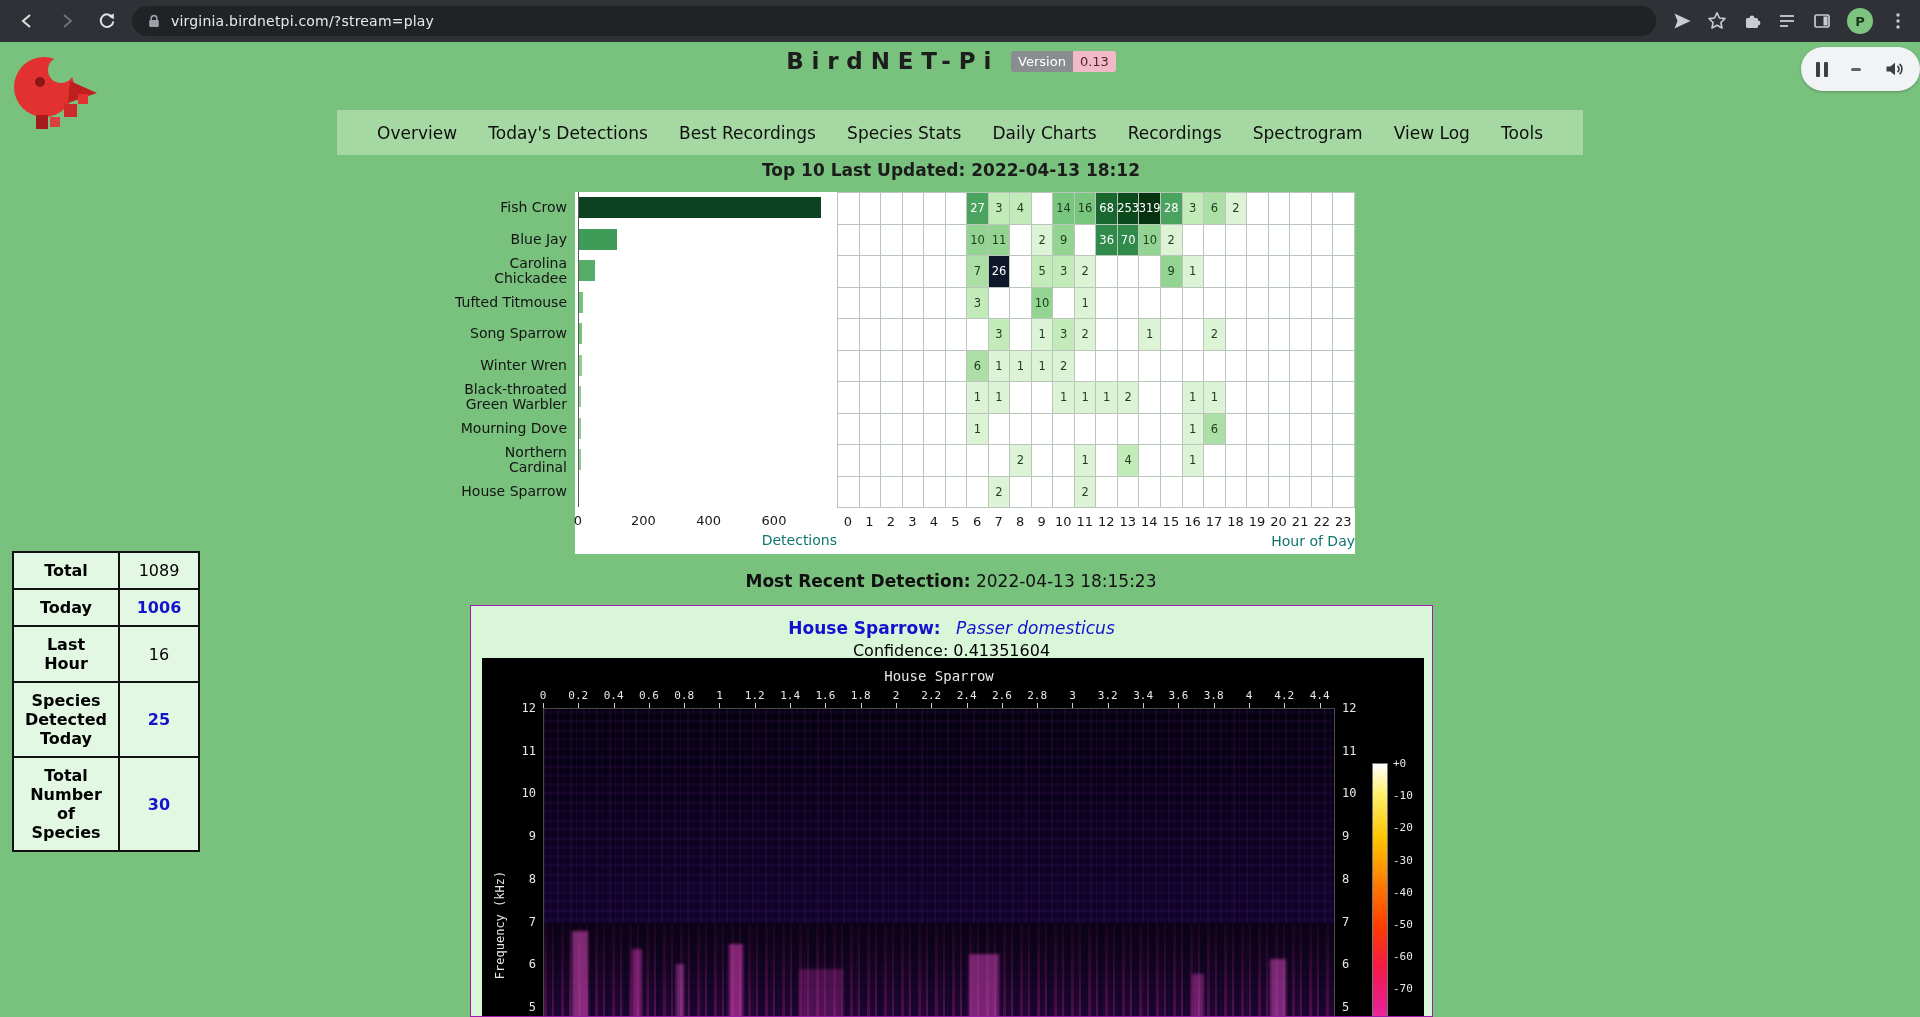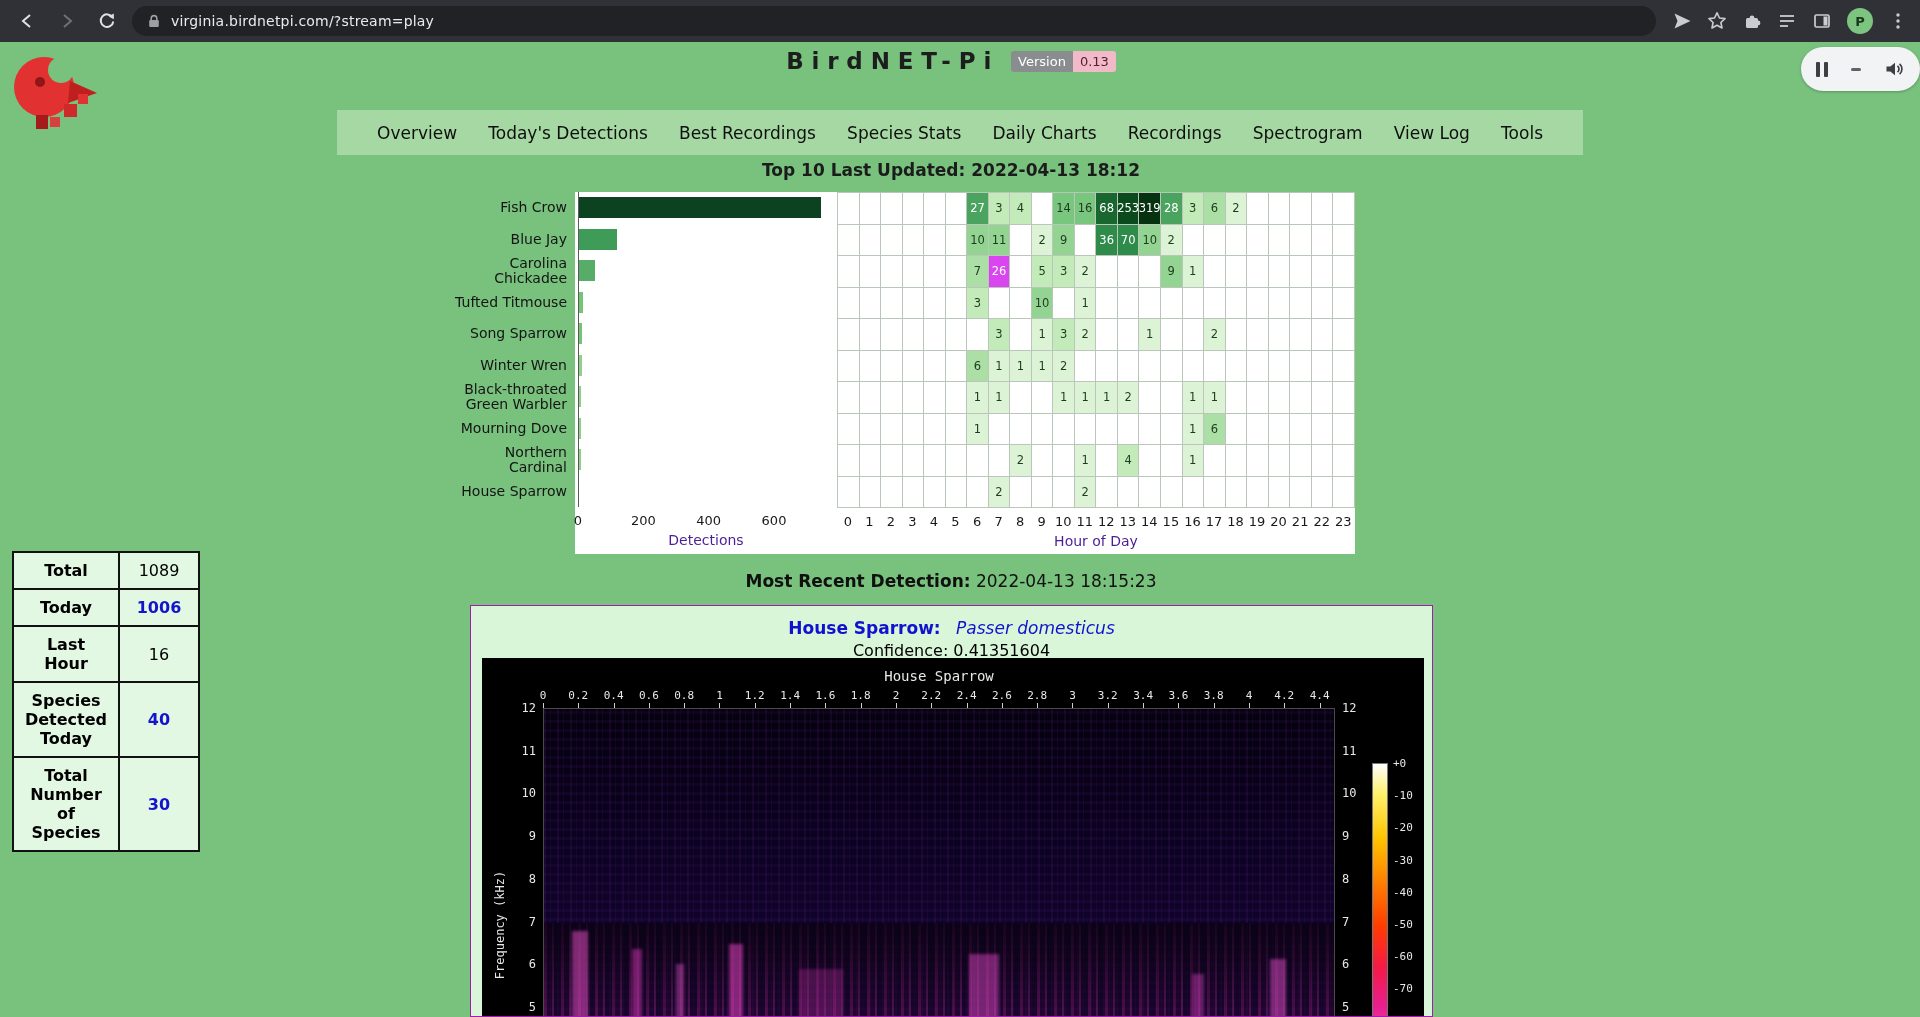--- a/index.html
+++ b/index.html
@@ -38,21 +38,21 @@
   .chart{position:absolute;top:192px;left:435px;display:flex;}
   .sp-col{width:140px;}
   .sp-label{height:31.5px;display:flex;align-items:center;justify-content:flex-end;padding-right:8px;font-size:14px;line-height:15px;color:#141414;text-align:right;box-sizing:border-box;}
   .bars-col{width:262px;background:#fff;}
   .bars-rows{position:relative;height:315px;}
   .bars-rows::before{content:"";position:absolute;left:3px;top:0;bottom:0;width:1px;background:#5a5a5a;}
   .bar-row{height:31.5px;display:flex;align-items:center;padding-left:3px;box-sizing:border-box;}
   .bar{height:21px;}
   .bars-axis,.heat-axis{position:relative;height:46px;background:#fff;}
   .tick{position:absolute;transform:translateX(-50%);font-size:13px;color:#191919;top:6px;}
-  .axis-title{position:absolute;left:0;right:0;top:25px;text-align:center;font-size:14px;color:#4c1d95;}
+  .axis-title{position:absolute;left:0;right:0;top:25px;text-align:right;font-size:14px;color:#0f766e;}
   .heat-col{width:518px;background:#fff;}
   .heat-grid{border-top:1px solid #b9c6b9;border-left:1px solid #b9c6b9;width:517px;box-sizing:content-box;}
   .heat-row{display:flex;height:31.5px;}
   .heat-cell{width:21.5417px;height:31.5px;box-sizing:border-box;border-right:1px solid #b9c6b9;border-bottom:1px solid #b9c6b9;display:flex;align-items:center;justify-content:center;font-size:11.5px;background:#fff;color:#1d3b1d;}
 
   
   .stats{position:absolute;top:551px;left:12px;border-collapse:collapse;background:#e3f8e3;}
   .stats td{border:2px solid #121212;text-align:center;vertical-align:middle;padding:8px 6px;}
   .stats td.lbl{width:92px;font-weight:bold;font-size:16px;color:#000;line-height:19px;}
   .stats td.val{width:66px;font-size:16px;color:#000;}
@@ -314,21 +314,21 @@
             <div class="heat-cell"></div>
           </div>
           <div class="heat-row">
             <div class="heat-cell"></div>
             <div class="heat-cell"></div>
             <div class="heat-cell"></div>
             <div class="heat-cell"></div>
             <div class="heat-cell"></div>
             <div class="heat-cell"></div>
             <div class="heat-cell" style="background: rgb(171, 223, 165); color: rgb(29, 59, 29);">7</div>
-            <div class="heat-cell" style="background: #d946ef; color: rgb(255, 255, 255); text-align: center;">26</div>
+            <div class="heat-cell" style="background: #0f172a; color: rgb(255, 255, 255); text-align: center;">26</div>
             <div class="heat-cell"></div>
             <div class="heat-cell" style="background: rgb(195, 234, 185); color: rgb(29, 59, 29);">5</div>
             <div class="heat-cell" style="background: rgb(195, 234, 185); color: rgb(29, 59, 29);">3</div>
             <div class="heat-cell" style="background: rgb(221, 243, 214); color: rgb(29, 59, 29);">2</div>
             <div class="heat-cell"></div>
             <div class="heat-cell"></div>
             <div class="heat-cell"></div>
             <div class="heat-cell" style="background: rgb(148, 212, 146); color: rgb(29, 59, 29);">9</div>
             <div class="heat-cell" style="background: rgb(221, 243, 214); color: rgb(29, 59, 29);">1</div>
             <div class="heat-cell"></div>
@@ -561,21 +561,21 @@
         <tr>
           <td class="lbl">Today</td>
           <td class="val link">1006</td>
         </tr>
         <tr>
           <td class="lbl">Last<br>Hour</td>
           <td class="val">16</td>
         </tr>
         <tr>
           <td class="lbl">Species<br>Detected<br>Today</td>
-          <td class="val link">40</td>
+          <td class="val link">25</td>
         </tr>
         <tr>
           <td class="lbl">Total<br>Number<br>of<br>Species</td>
           <td class="val link">30</td>
         </tr>
       </tbody>
   </table>
 
   <div class="recent">
     <span class="lab">Most Recent Detection:</span>

